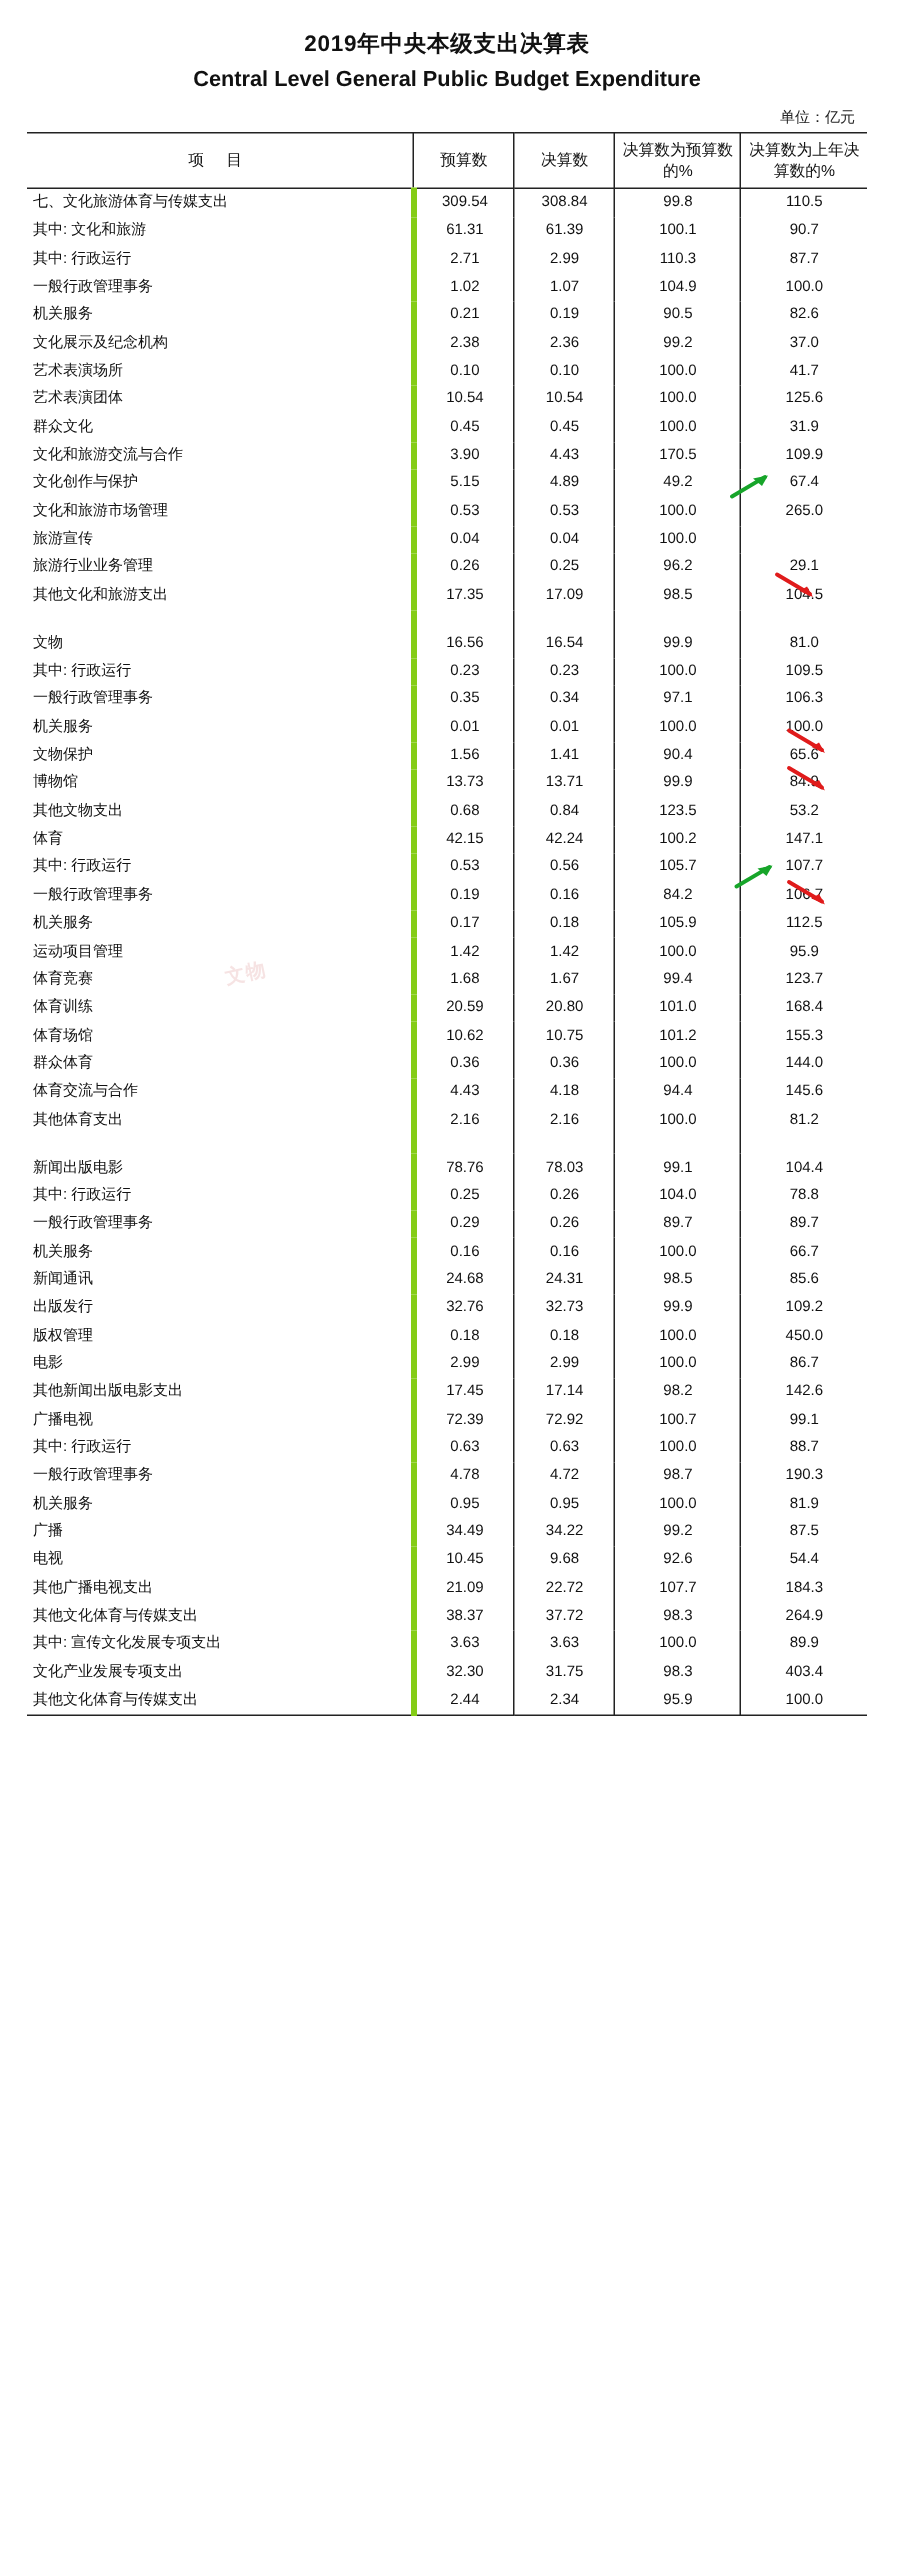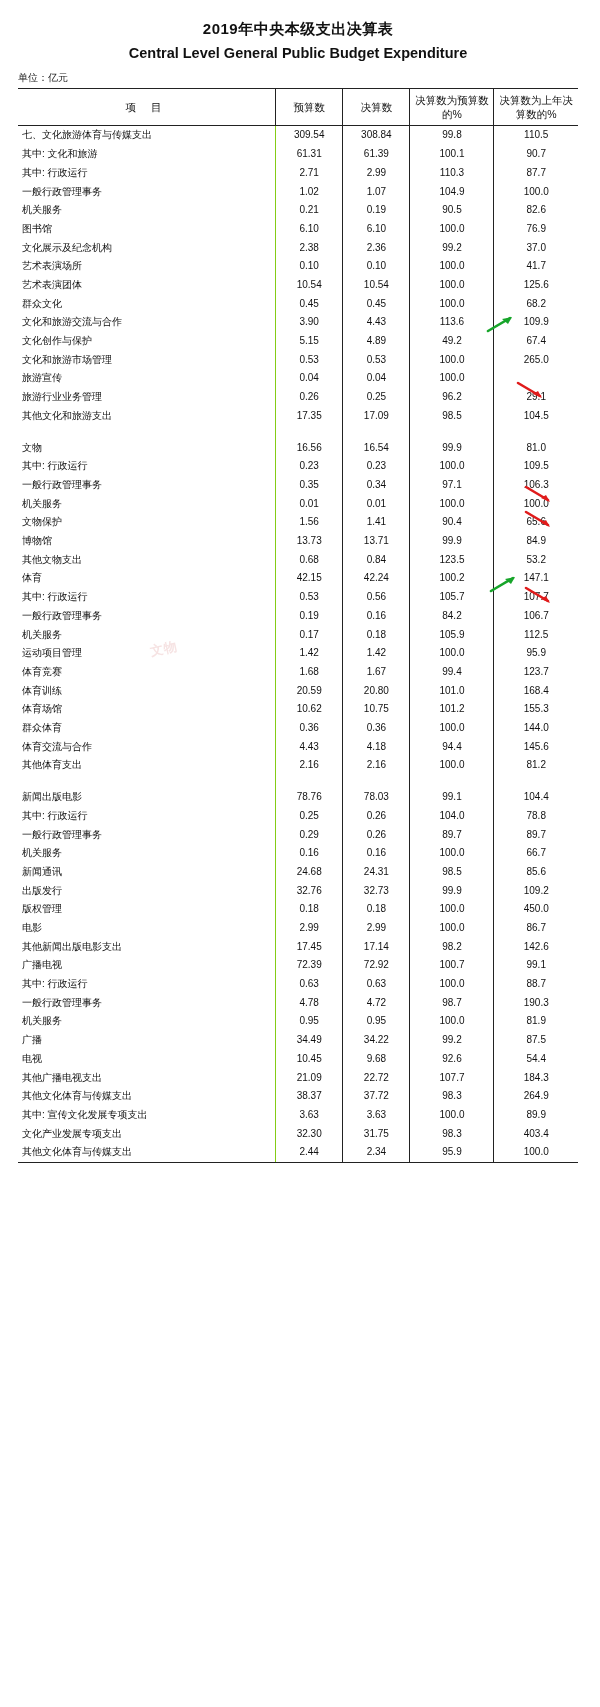--- a/index.html
+++ b/index.html
@@ -25,21 +25,21 @@
     letter-spacing: 0.5px;
     margin: 6px 0 6px 0;
   }
   .title-en {
     text-align: center;
     font-size: 14.5px;
     font-weight: bold;
     margin: 0 0 10px 0;
   }
   .unit {
-    text-align: left;
+    text-align: right;
     font-size: 10px;
     margin: 0 8px 3px 0;
     color: #222;
   }
   table.budget {
     width: 100%;
     border-collapse: collapse;
     font-size: 10px;
   }
   table.budget thead th {
@@ -61,21 +61,21 @@
     border-right: 1px solid #222;
   }
   table.budget tbody td {
     padding: 3.1px 4px;
     vertical-align: middle;
     line-height: 1.25;
     white-space: nowrap;
   }
   table.budget tbody td.name {
     text-align: left;
-    border-right: 1px solid #84cc16;
+    border-right: 4px solid #84cc16;
     font-size: 10px;
   }
   table.budget tbody td.num {
     text-align: center;
     font-size: 10px;
   }
   table.budget tbody td.sep {
     border-right: 1px solid #222;
   }
   tr.spacer td {
@@ -158,27 +158,20 @@
           <td class="num">100.0</td>
         </tr>
         <tr>
           <td class="name lv3">机关服务</td>
           <td class="num sep">0.21</td>
           <td class="num sep">0.19</td>
           <td class="num sep">90.5</td>
           <td class="num">82.6</td>
         </tr>
         <tr>
-          <td class="name lv3">图书馆</td>
-          <td class="num sep">6.10</td>
-          <td class="num sep">6.10</td>
-          <td class="num sep">100.0</td>
-          <td class="num">76.9</td>
-        </tr>
-        <tr>
           <td class="name lv3">文化展示及纪念机构</td>
           <td class="num sep">2.38</td>
           <td class="num sep">2.36</td>
           <td class="num sep">99.2</td>
           <td class="num">37.0</td>
         </tr>
         <tr>
           <td class="name lv3">艺术表演场所</td>
           <td class="num sep">0.10</td>
           <td class="num sep">0.10</td>
@@ -190,27 +183,27 @@
           <td class="num sep">10.54</td>
           <td class="num sep">10.54</td>
           <td class="num sep">100.0</td>
           <td class="num">125.6</td>
         </tr>
         <tr>
           <td class="name lv3">群众文化</td>
           <td class="num sep">0.45</td>
           <td class="num sep">0.45</td>
           <td class="num sep">100.0</td>
-          <td class="num">68.2</td>
+          <td class="num">31.9</td>
         </tr>
         <tr>
           <td class="name lv3">文化和旅游交流与合作</td>
           <td class="num sep">3.90</td>
           <td class="num sep">4.43</td>
-          <td class="num sep">113.6</td>
+          <td class="num sep">170.5</td>
           <td class="num">109.9</td>
         </tr>
         <tr>
           <td class="name lv3">文化创作与保护</td>
           <td class="num sep">5.15</td>
           <td class="num sep">4.89</td>
           <td class="num sep">49.2</td>
           <td class="num">67.4</td>
         </tr>
         <tr>

